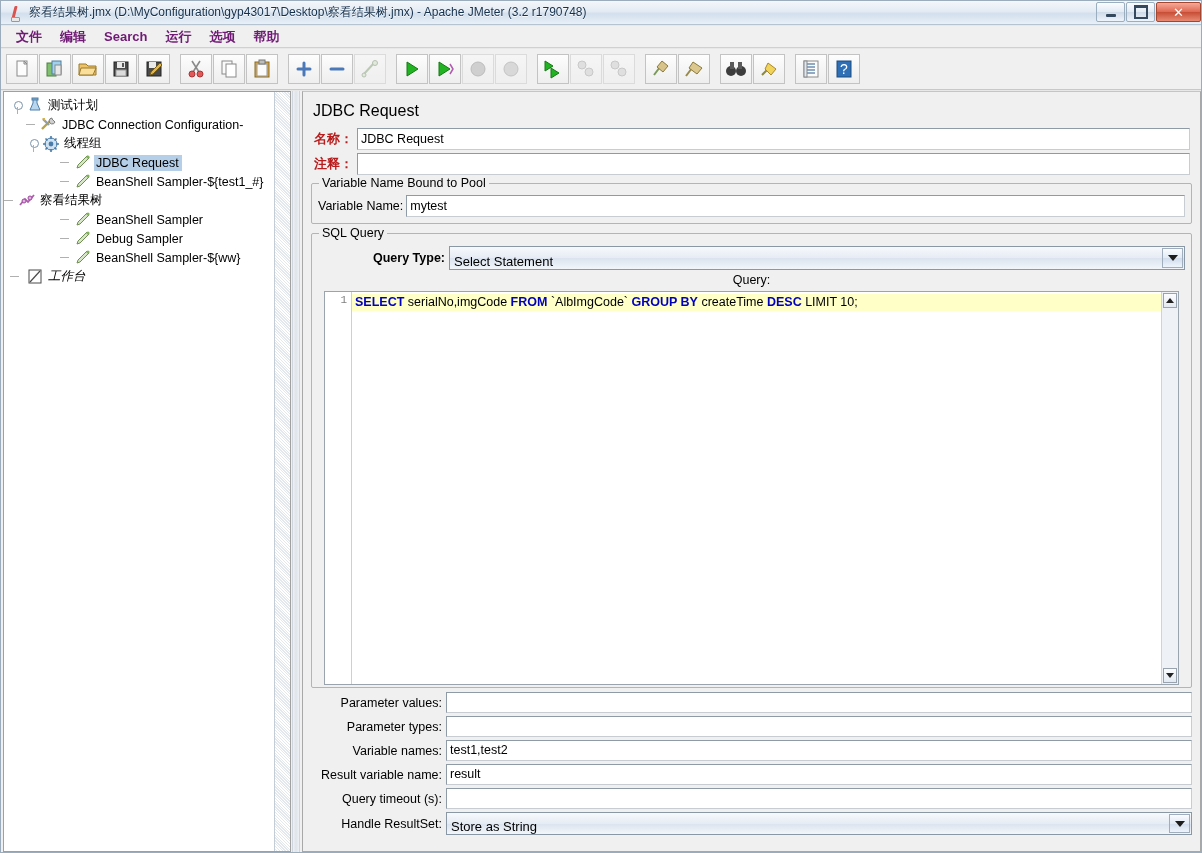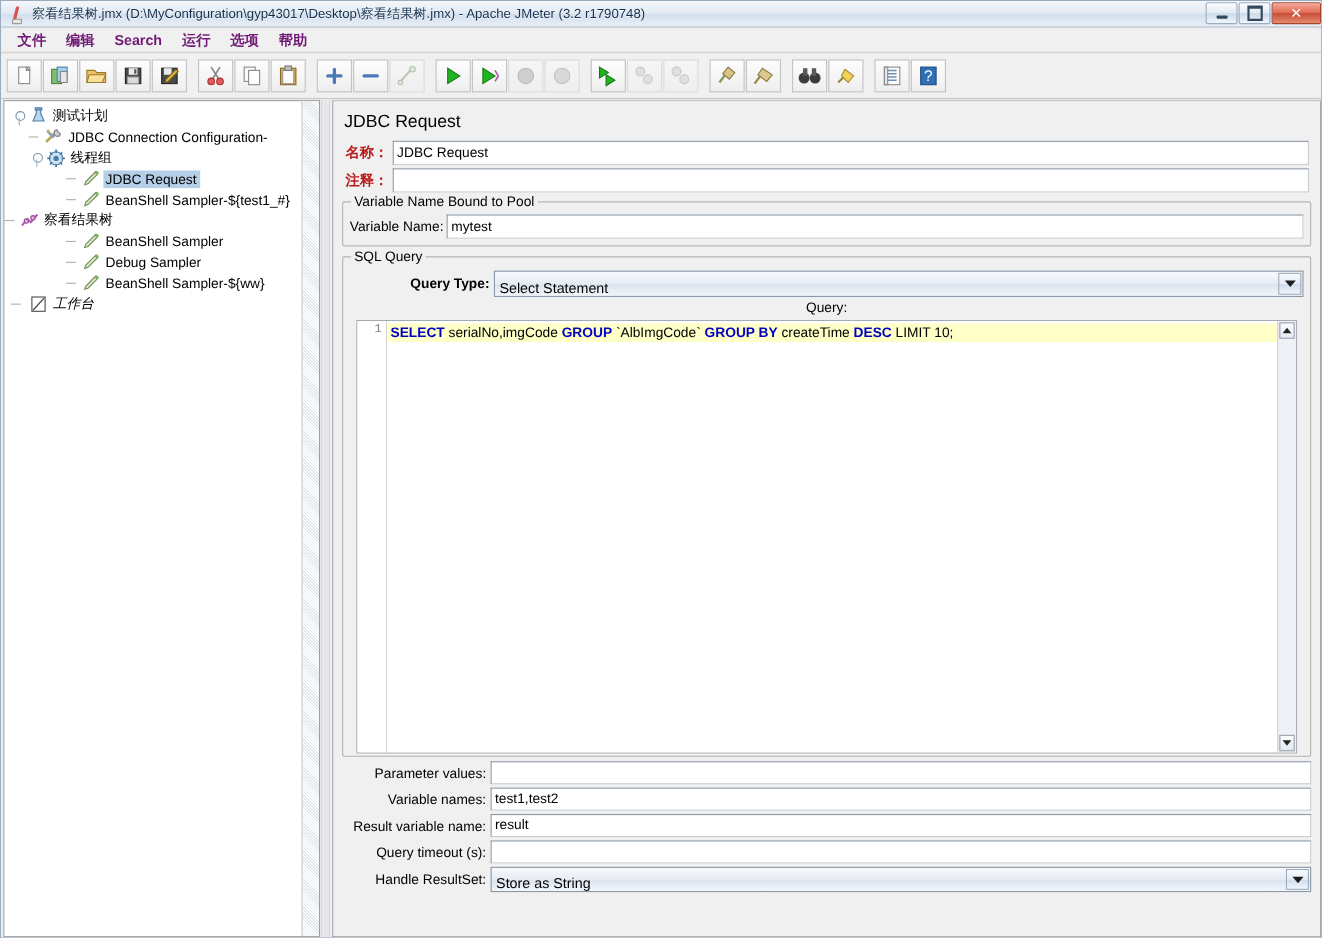--- a/index.html
+++ b/index.html
@@ -811,37 +811,41 @@
         </div>
 
         <div id="query-caption">Query:</div>
 
         <div id="editor-wrap">
           <div id="gutter">
             <span>1</span>
           </div>
           <div id="code-area">
             <div id="code-line">
-              <span class="kw">SELECT</span><span class="plain"> serialNo,imgCode </span><span class="kw">GROUP</span><span class="plain"> `AlbImgCode` </span><span class="kw">GROUP BY</span><span class="plain"> createTime </span><span class="kw">DESC</span><span class="plain"> LIMIT 10;</span>
+              <span class="kw">SELECT</span><span class="plain"> serialNo,imgCode </span><span class="kw">FROM</span><span class="plain"> `AlbImgCode` </span><span class="kw">GROUP BY</span><span class="plain"> createTime </span><span class="kw">DESC</span><span class="plain"> LIMIT 10;</span>
             </div>
           </div>
           <div id="code-scroll">
             <div class="sb-btn up"></div>
             <div class="sb-btn down"></div>
           </div>
         </div>
       </div>
 
       <div class="bottom-rows">
 
         <div class="brow">
           <div class="blabel">Parameter values:</div>
           <div class="binput"></div>
         </div>
 
+        <div class="brow">
+          <div class="blabel">Parameter types:</div>
+          <div class="binput"></div>
+        </div>
 
         <div class="brow">
           <div class="blabel">Variable names:</div>
           <div class="binput">test1,test2</div>
         </div>
 
         <div class="brow">
           <div class="blabel">Result variable name:</div>
           <div class="binput">result</div>
         </div>

